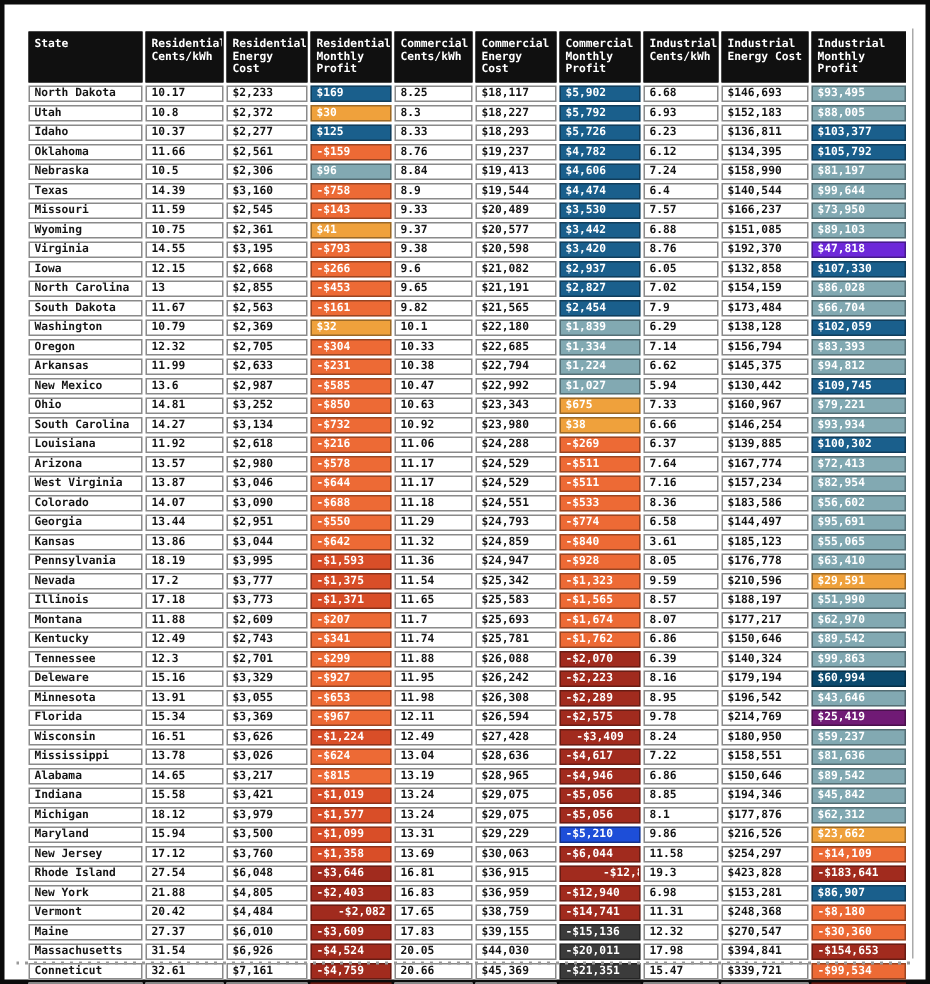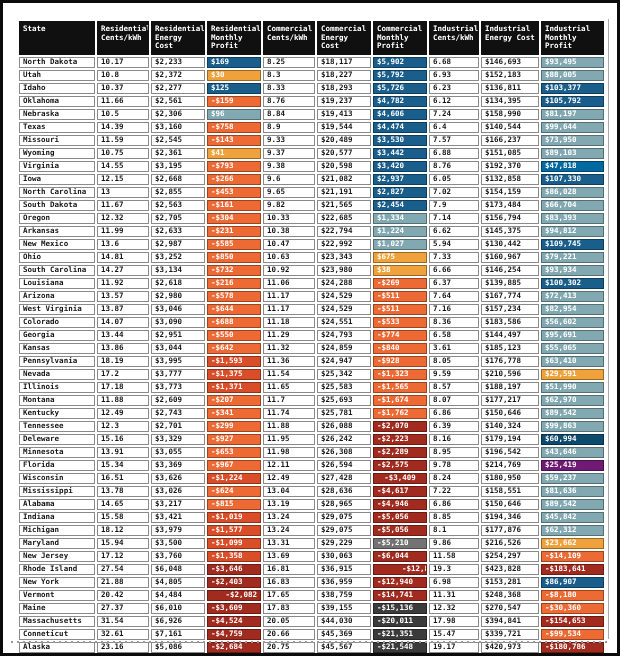--- a/index.html
+++ b/index.html
@@ -165,21 +165,21 @@
         <tr>
           <td>Virginia</td>
           <td>14.55</td>
           <td>$3,195</td>
           <td class="profit" style="background: rgb(237, 106, 53);">-$793</td>
           <td>9.38</td>
           <td>$20,598</td>
           <td class="profit" style="background: rgb(26, 95, 140);">$3,420</td>
           <td>8.76</td>
           <td>$192,370</td>
-          <td class="profit" style="background: #0369a1;">$47,818</td>
+          <td class="profit" style="background: #6d28d9;">$47,818</td>
         </tr>
         <tr>
           <td>Iowa</td>
           <td>12.15</td>
           <td>$2,668</td>
           <td class="profit" style="background: rgb(237, 106, 53);">-$266</td>
           <td>9.6</td>
           <td>$21,082</td>
           <td class="profit" style="background: rgb(26, 95, 140);">$2,937</td>
           <td>6.05</td>
@@ -204,20 +204,32 @@
           <td>$2,563</td>
           <td class="profit" style="background: rgb(237, 106, 53);">-$161</td>
           <td>9.82</td>
           <td>$21,565</td>
           <td class="profit" style="background: rgb(26, 95, 140);">$2,454</td>
           <td>7.9</td>
           <td>$173,484</td>
           <td class="profit" style="background: rgb(130, 169, 178);">$66,704</td>
         </tr>
         <tr>
+          <td>Washington</td>
+          <td>10.79</td>
+          <td>$2,369</td>
+          <td class="profit" style="background: rgb(239, 161, 60);">$32</td>
+          <td>10.1</td>
+          <td>$22,180</td>
+          <td class="profit" style="background: rgb(130, 169, 178);">$1,839</td>
+          <td>6.29</td>
+          <td>$138,128</td>
+          <td class="profit" style="background: rgb(26, 95, 140);">$102,059</td>
+        </tr>
+        <tr>
           <td>Oregon</td>
           <td>12.32</td>
           <td>$2,705</td>
           <td class="profit" style="background: rgb(237, 106, 53);">-$304</td>
           <td>10.33</td>
           <td>$22,685</td>
           <td class="profit" style="background: rgb(130, 169, 178);">$1,334</td>
           <td>7.14</td>
           <td>$156,794</td>
           <td class="profit" style="background: rgb(130, 169, 178);">$83,393</td>
@@ -510,21 +522,21 @@
           <td>$177,876</td>
           <td class="profit" style="background: rgb(130, 169, 178);">$62,312</td>
         </tr>
         <tr>
           <td>Maryland</td>
           <td>15.94</td>
           <td>$3,500</td>
           <td class="profit" style="background: rgb(217, 78, 40);">-$1,099</td>
           <td>13.31</td>
           <td>$29,229</td>
-          <td class="profit" style="background: #737373;">-$5,210</td>
+          <td class="profit" style="background: #1d4ed8;">-$5,210</td>
           <td>9.86</td>
           <td>$216,526</td>
           <td class="profit" style="background: rgb(239, 161, 60);">$23,662</td>
         </tr>
         <tr>
           <td>New Jersey</td>
           <td>17.12</td>
           <td>$3,760</td>
           <td class="profit" style="background: rgb(217, 78, 40);">-$1,358</td>
           <td>13.69</td>

